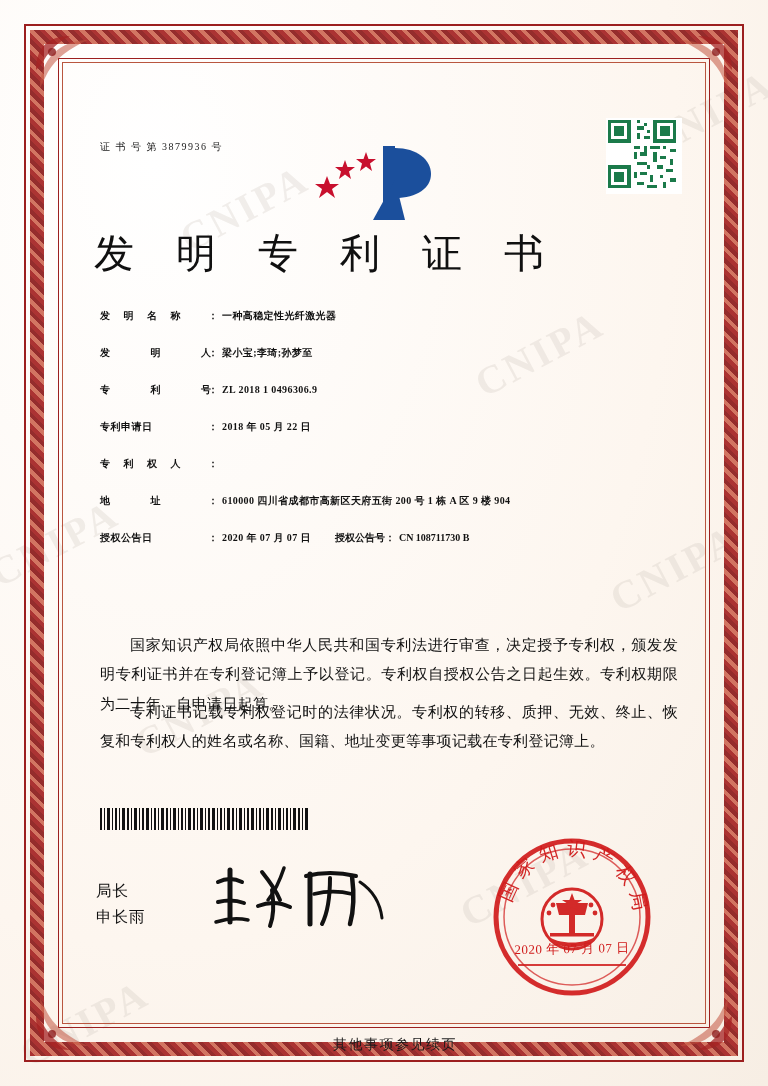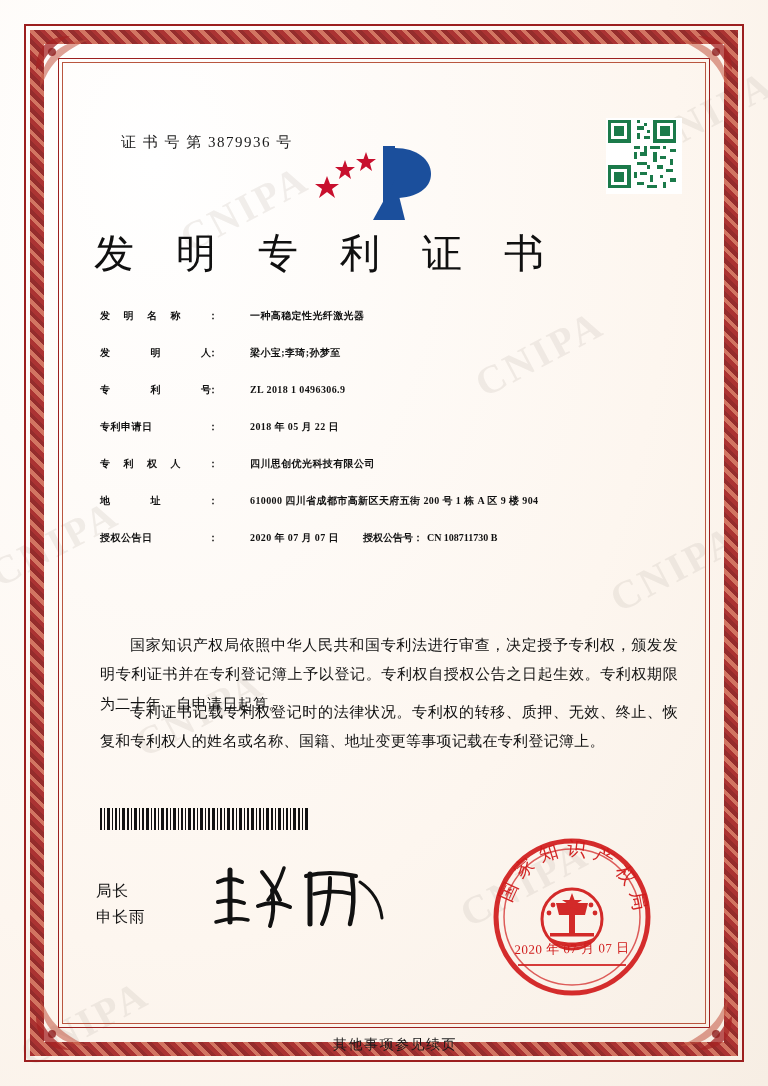--- a/index.html
+++ b/index.html
@@ -92,25 +92,24 @@
 
   
   .content {
     position: absolute;
     left: 78px; top: 78px;
     width: 612px;
     height: 930px;
   }
   .cert-no {
     position: absolute;
-    left: 22px; top: 55px;
-    font-size: 15px;
+    left: 22px; top: 62px;
+    font-size: 10px;
     letter-spacing: 1.5px;
     color: #1a1a1a;
-    margin-left: 21px;
   }
   .qr {
     position: absolute;
     right: 8px; top: 40px;
     width: 72px; height: 72px;
     background-color: #fff;
     padding: 2px;
   }
   .qr svg { display: block; }
 
@@ -151,21 +150,21 @@
   }
   .label {
     width: 108px;
     flex: 0 0 108px;
     letter-spacing: 0.5px;
     white-space: nowrap;
   }
   .label.sp3 { letter-spacing: 5.5px; }
   .label.sp5 { letter-spacing: 19px; }
   .colon { margin-right: 4px; }
-  .value { flex: 1; letter-spacing: 0.4px; margin-left: 28px; }
+  .value { flex: 1; letter-spacing: 0.4px; }
   .row.two .value { flex: 0 0 auto; }
   .pub-right {
     margin-left: 24px;
     white-space: nowrap;
   }
 
   .para {
     position: absolute;
     left: 22px;
     width: 578px;
@@ -371,21 +370,20 @@
         <span class="value">ZL 2018 1 0496306.9</span>
       </div>
       <div class="row">
         <span class="label">专利申请日</span>
         <span class="colon">：</span>
         <span class="value">2018 年 05 月 22 日</span>
       </div>
       <div class="row">
         <span class="label sp3">专 利 权 人</span>
         <span class="colon">：</span>
-        <span class="value">四川思创优光科技有限公司</span>
       </div>
       <div class="row">
         <span class="label sp5">地 址</span>
         <span class="colon">：</span>
         <span class="value">610000  四川省成都市高新区天府五街 200 号 1 栋 A 区 9 楼 904</span>
       </div>
       <div class="row two">
         <span class="label">授权公告日</span>
         <span class="colon">：</span>
         <span class="value">2020 年 07 月 07 日</span>

